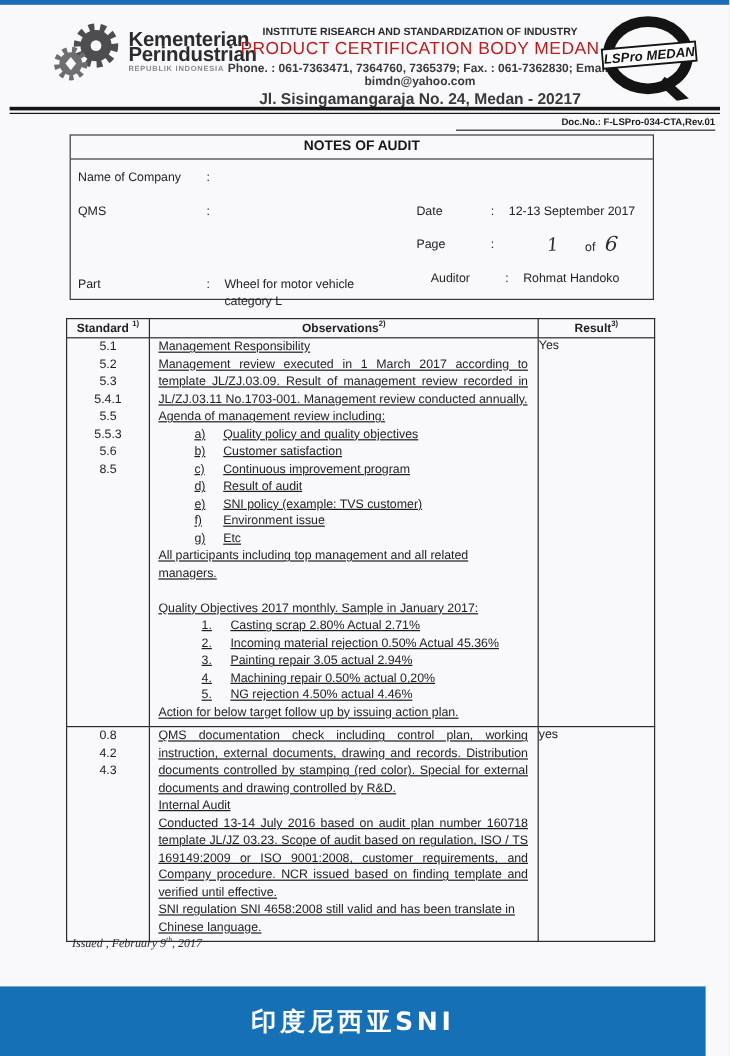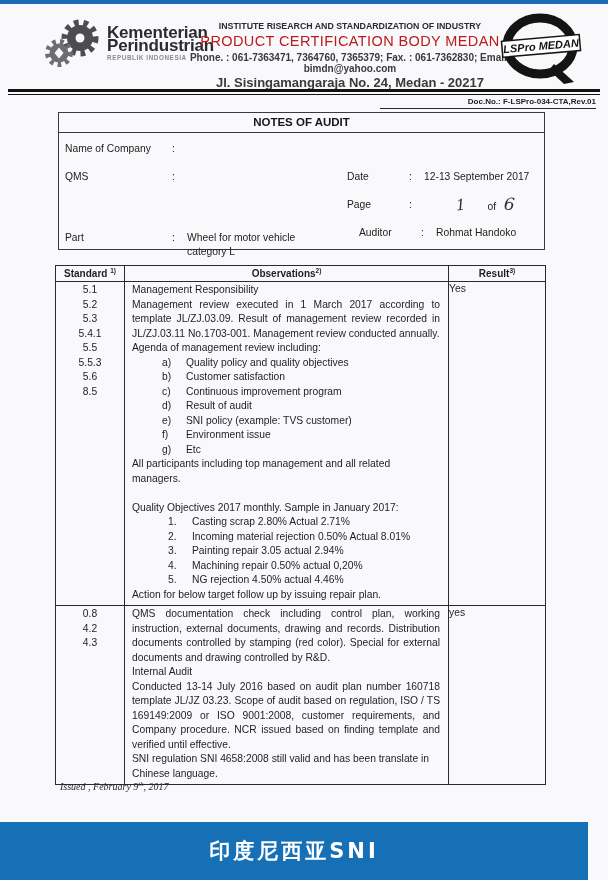--- a/index.html
+++ b/index.html
@@ -63,21 +63,21 @@
   .hand.six { font-size: 17px; transform: rotate(4deg); }
 
   
   .audit-table { position: absolute; left: 55px; top: 265px; width: 490px;
     border-collapse: collapse; table-layout: fixed; font-size: 10.3px; color: #1e1e20; }
   .audit-table th, .audit-table td { border: 1px solid #2b2b2d; vertical-align: top; }
   .audit-table { border: 1.5px solid #2b2b2d; }
   .audit-table th { font-size: 10px; font-weight: bold; text-align: center; padding: 1px 0 2px; }
   .audit-table sup { font-size: 6.5px; }
   td.std-cell { text-align: center; padding-top: 1px; line-height: 14.5px; }
-  td.obs-cell { padding: 1px 8px 3px 7px; line-height: 14.5px; }
+  td.obs-cell { padding: 1px 8px 3px 7px; line-height: 14.5px; text-decoration: underline; }
   td.res-cell { text-align: left; padding-top: 1px; }
   .obs-just { text-align: justify; }
   .obs-item { display: flex; }
   .obs-item.alpha { padding-left: 30px; }
   .obs-item.num   { padding-left: 36px; }
   .obs-item .marker { width: 24px; flex: none; }
   .obs-blank { height: 14.5px; }
 
   
   .issued-line { position: absolute; left: 60px; top: 780px;
@@ -233,35 +233,35 @@
             </div>
           <div>All participants including top management and all related managers.</div>
           <div class="obs-blank"></div>
           <div>Quality Objectives 2017 monthly. Sample in January 2017:</div>
           <div class="obs-item num">
               <span class="marker">1.</span>
               <span>Casting scrap 2.80% Actual 2.71%</span>
             </div>
           <div class="obs-item num">
               <span class="marker">2.</span>
-              <span>Incoming material rejection 0.50% Actual 8.01%</span>
+              <span>Incoming material rejection 0.50% Actual 45.36%</span>
             </div>
           <div class="obs-item num">
               <span class="marker">3.</span>
               <span>Painting repair 3.05 actual 2.94%</span>
             </div>
           <div class="obs-item num">
               <span class="marker">4.</span>
               <span>Machining repair 0.50% actual 0,20%</span>
             </div>
           <div class="obs-item num">
               <span class="marker">5.</span>
               <span>NG rejection 4.50% actual 4.46%</span>
             </div>
-          <div>Action for below target follow up by issuing repair plan.</div>
+          <div>Action for below target follow up by issuing action plan.</div>
         </td>
         <td class="res-cell">Yes</td>
       </tr>
       <tr>
         <td class="std-cell">
           <div>0.8</div>
           <div>4.2</div>
           <div>4.3</div>
         </td>
         <td class="obs-cell">

